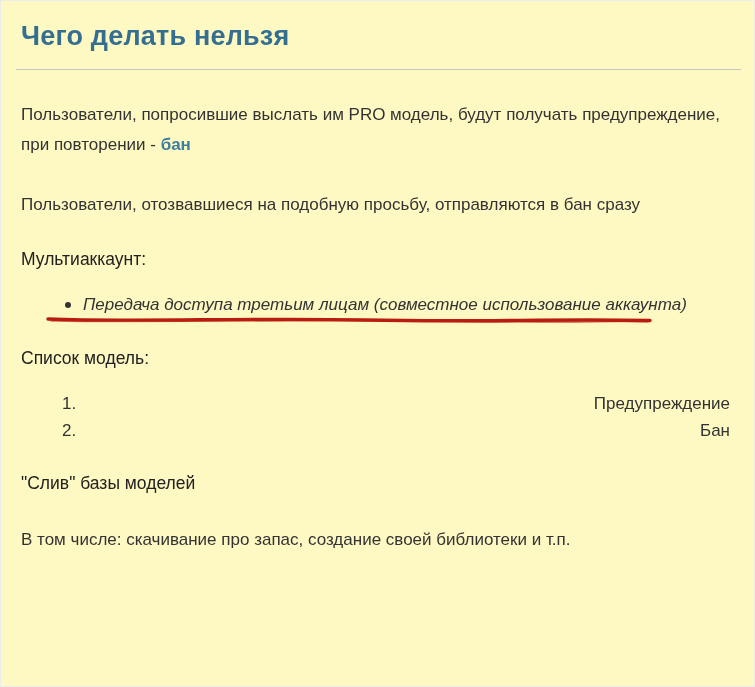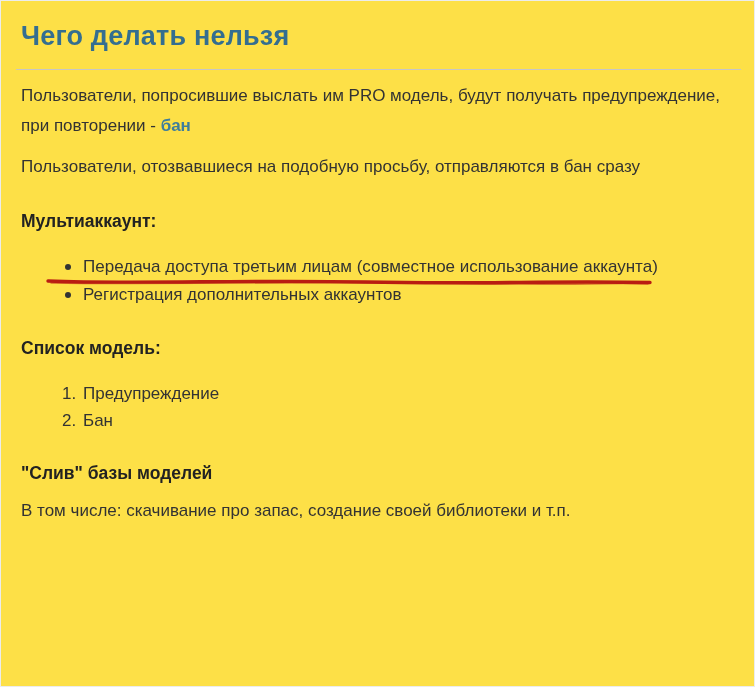--- a/index.html
+++ b/index.html
@@ -5,21 +5,21 @@
   * { box-sizing: border-box; }
   html, body {
     margin: 0; padding: 0;
     background: #ffffff;
     font-family: "Liberation Sans", "DejaVu Sans", sans-serif;
     color: #333333;
   }
   .page {
     width: 755px;
     height: 687px;
-    background: #fde047;
+    background: #fef9c3;
     border: 1px solid #ececec;
     padding: 12px 24px 20px 20px;
     overflow: hidden;
   }
   h1.page-title {
     margin: 6px 0 0 0;
     font-size: 27px;
     line-height: 34px;
     font-weight: bold;
     color: #346e90;
@@ -27,40 +27,41 @@
   }
   hr.divider {
     border: none;
     border-top: 1px solid #c6c6c6;
     margin: 16px 0 0 -5px;
     width: 725px;
   }
   p.body-text {
     font-size: 17px;
     line-height: 30px;
-    margin: 11px 0 0 0;
+    margin: 30px 0 0 0;
     color: #333333;
   }
   .ban-link {
     color: #3e7d9c;
     font-weight: bold;
     cursor: pointer;
     text-decoration: none;
   }
   h3.sub-heading {
     font-size: 17.5px;
     line-height: 24px;
     margin: 27px 0 0 0;
-    font-weight: bold;
+    font-weight: normal;
     color: #222222;
   }
   ul.bullet-list {
     list-style: none;
     margin: 20px 0 0 0;
     padding: 0 0 0 42px;
+    font-style: italic;
   }
   ul.bullet-list li {
     font-size: 17px;
     line-height: 28px;
     position: relative;
     padding-left: 20px;
     color: #333333;
   }
   ul.bullet-list li::before {
     content: "";
@@ -68,20 +69,21 @@
     left: 2px;
     top: 11px;
     width: 6px;
     height: 6px;
     border-radius: 50%;
     background: #333333;
   }
   ol.numbered-list {
     margin: 20px 0 0 0;
     padding: 0 0 0 60px;
+    text-align: right;
   }
   ol.numbered-list li {
     font-size: 17px;
     line-height: 27px;
     color: #333333;
     padding-left: 2px;
   }
   .annotated {
     display: inline-block;
     position: relative;
@@ -111,23 +113,20 @@
   <ul class="bullet-list">
     <li>
       <span class="annotated">
         <span>Передача доступа третьим лицам (совместное использование аккаунта)</span>
         <svg class="red-underline" width="610" height="12" viewBox="0 0 610 12">
           <path d="M3 5 C 90 8.5, 200 3.5, 320 6 S 500 4.5, 605 6.5" fill="none" stroke-width="3.4" stroke-linecap="round" stroke="#b91d12"></path>
           <path d="M6 7 C 120 9, 260 5, 410 7.5 S 560 6, 603 8" fill="none" stroke-width="1.4" stroke-linecap="round" opacity="0.55" stroke="#b91d12"></path>
         </svg>
       </span>
     </li>
-    <li>
-      <span>Регистрация дополнительных аккаунтов</span>
-    </li>
   </ul>
 
 
   <h3 class="sub-heading">Список модель:</h3>
 
   <ol class="numbered-list">
     <li>Предупреждение</li>
     <li>Бан</li>
   </ol>
 

